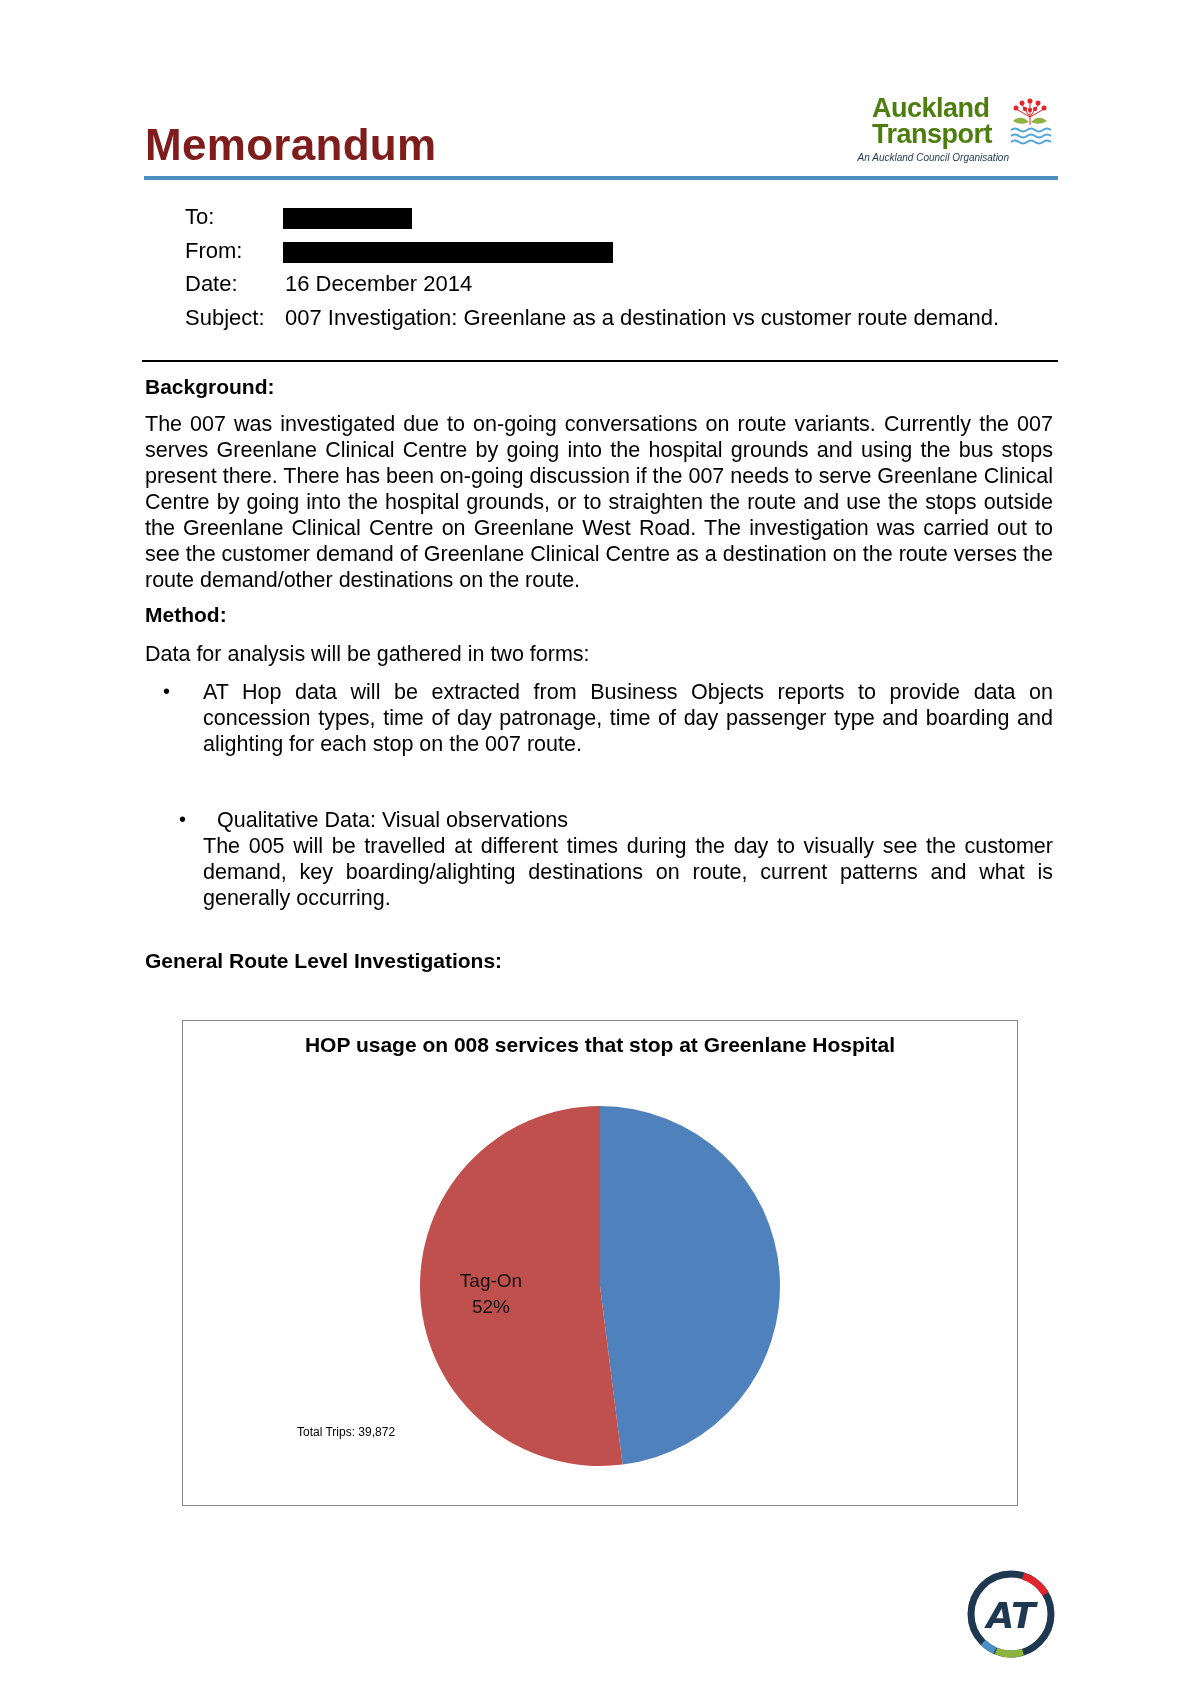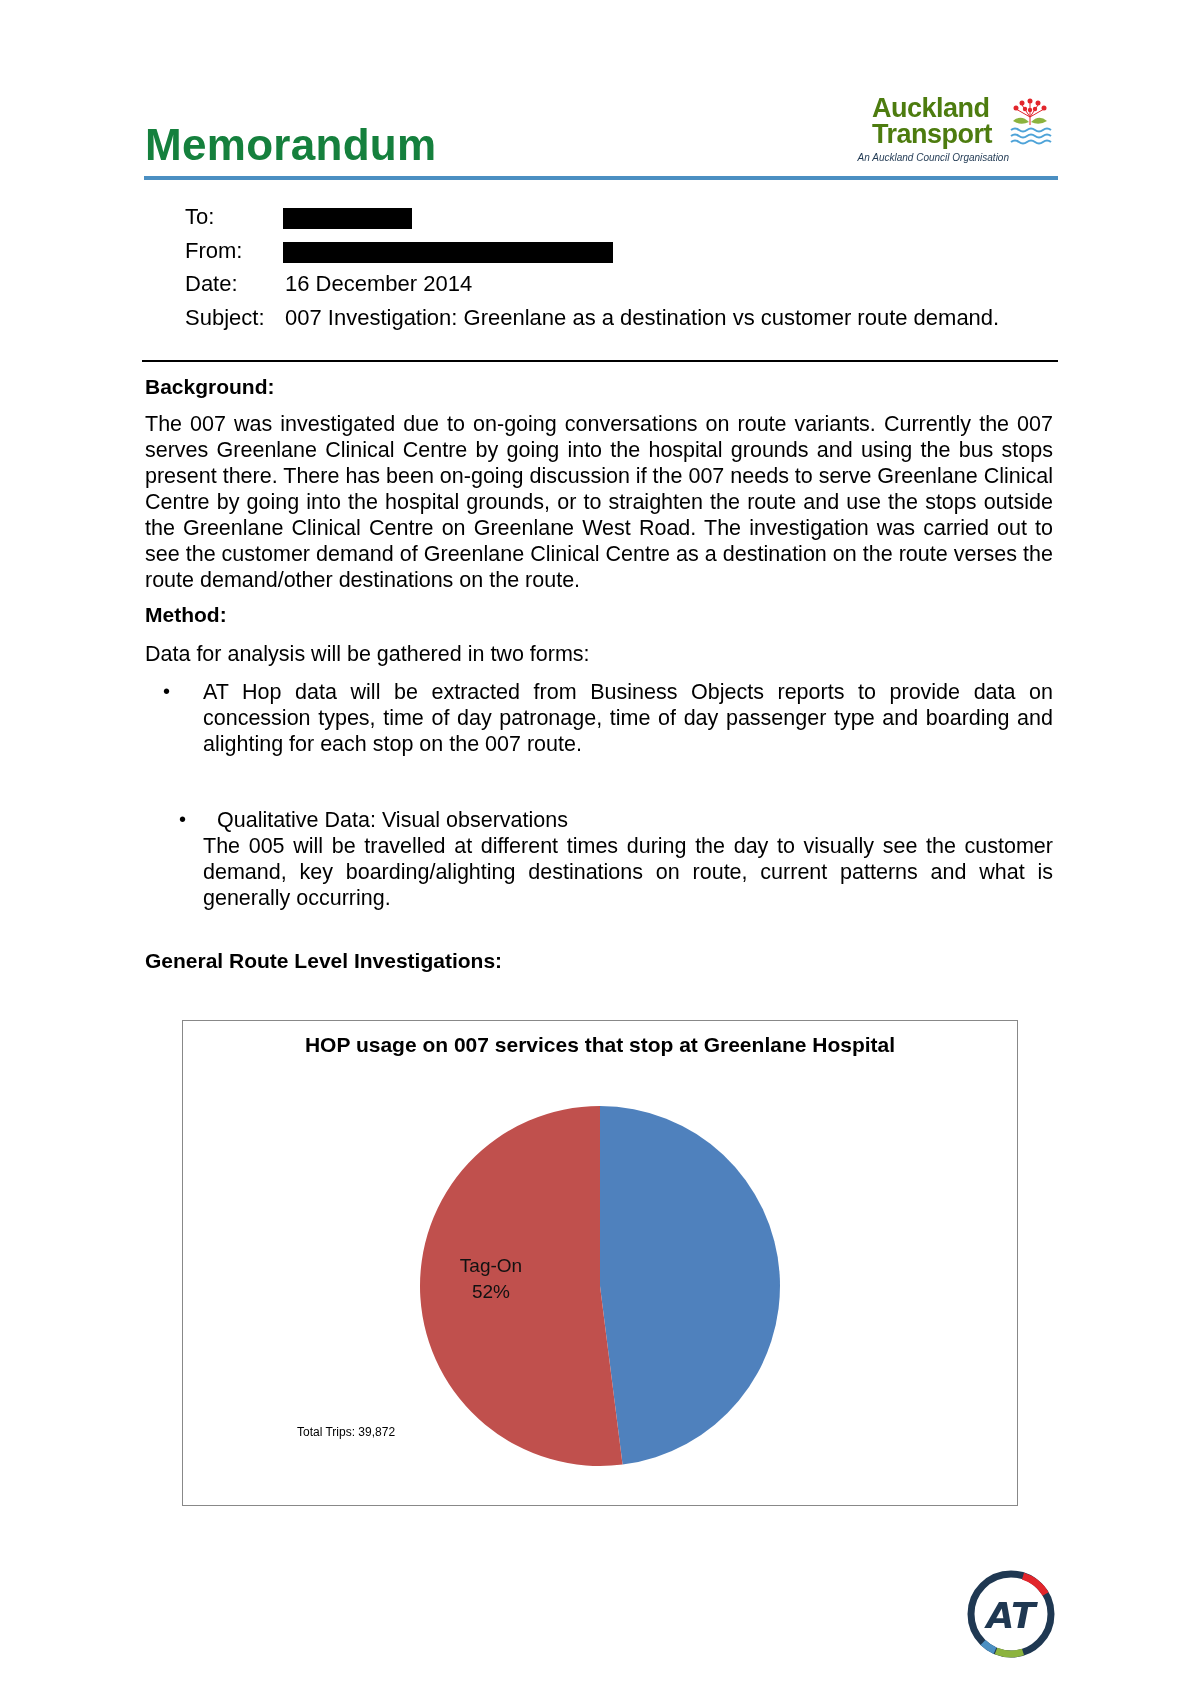--- a/index.html
+++ b/index.html
@@ -1,19 +1,19 @@
 <!DOCTYPE html>
 <html><head>
   <meta charset="utf-8">
   <style>
     html, body { margin: 0; padding: 0; background: #ffffff; }
     body { width: 1190px; height: 1684px; position: relative; overflow: hidden;
            font-family: "Liberation Sans", sans-serif; color: #000; }
     .abs { position: absolute; }
-    .title { left: 145px; top: 120px; font-size: 44px; font-weight: bold; color: #15803d; letter-spacing: 0.3px; }
+    .title { left: 145px; top: 120px; font-size: 44px; font-weight: bold; color: #7f1d1d; letter-spacing: 0.3px; }
     .title-rule { left: 144px; top: 176px; width: 914px; height: 4px; background: #4b8fc2; }
     .logo-text { right: 198px; top: 95px; color: #4d7c0f; font-weight: bold; font-size: 27px; line-height: 26px; letter-spacing: -0.5px; }
     .logo-sub { right: 181px; top: 152px; font-size: 10px; font-style: italic; color: #1f3852; }
     .logo-mark { left: 1005px; top: 97px; width: 50px; height: 50px; }
     .meta-label { left: 145px; font-size: 22px; margin-left: 40px; }
     .meta-val { left: 285px; font-size: 22px; }
     .redact { background: #000; height: 21px; }
     .hr { left: 142px; top: 360px; width: 916px; height: 2px; background: #000; }
     .h { left: 145px; font-size: 21px; font-weight: bold; }
     .para { left: 145px; width: 908px; font-size: 21.5px; line-height: 26px; text-align: justify; text-align-last: left; }
@@ -82,26 +82,26 @@
   <div>AT Hop data will be extracted from Business Objects reports to provide data on concession types, time of day patronage, time of day passenger type and boarding and alighting for each stop on the 007 route.</div>
 </div>
 
 <div class="abs bullet-dot" style="left:179px; top:808px">•</div>
 <div class="abs para" style="left:217px; width:836px; top:807px">Qualitative Data: Visual observations</div>
 <div class="abs para" style="left:203px; width:850px; top:833px">The 005 will be travelled at different times during the day to visually see the customer demand, key boarding/alighting destinations on route, current patterns and what is generally occurring.</div>
 
 <div class="abs h" style="top:949px">General Route Level Investigations:</div>
 
 <div class="abs chart-box">
-  <div class="abs chart-title">HOP usage on 007 services that stop at Greenlane Hospital</div>
+  <div class="abs chart-title">HOP usage on 008 services that stop at Greenlane Hospital</div>
   <svg id="pie-svg" class="abs" style="left:0; top:0;" width="834" height="484">
       <path d="M417,265 L417,85 A180,180 0 0 1 439.5599820415748,443.58064623660596 Z" fill="#4f81bd"></path>
       <path d="M417,265 L439.5599820415748,443.58064623660596 A180,180 0 1 1 416.99999999999994,85 Z" fill="#c0504d"></path>
     </svg>
-  <div class="pie-label" id="label-1" style="left:248px; top:232px; width:120px;">
+  <div class="pie-label" id="label-1" style="left:248px; top:247px; width:120px;">
     <div id="label-1-text">Tag-On</div>
     <div id="label-1-pct">52%</div>
   </div>
   <div class="abs total" style="left:114px; top:404px;">Total Trips: 39,872</div>
 </div>
 
 <svg class="abs at-logo" viewBox="0 0 92 92">
   <circle cx="46" cy="46" r="40" fill="none" stroke="#1f3852" stroke-width="7"></circle>
   <path d="M 58 8.1 A 40 40 0 0 1 80.6 26" fill="none" stroke="#e2252b" stroke-width="7"></path>
   <path d="M 18 74.6 A 40 40 0 0 0 30 82.7" fill="none" stroke="#4b8fc2" stroke-width="7"></path>

